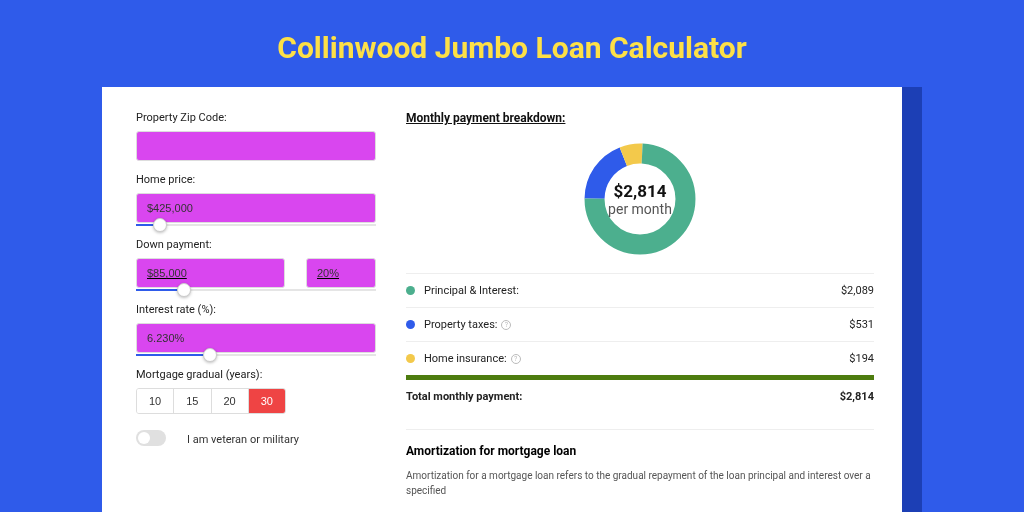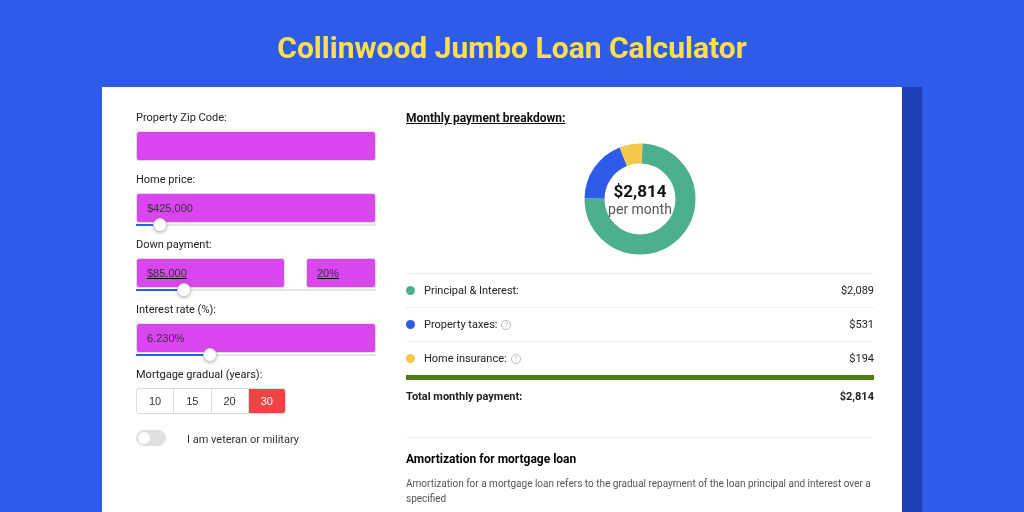--- a/index.html
+++ b/index.html
@@ -97,21 +97,21 @@
 .breakdown-row:first-of-type { border-top:1px solid #eee; }
 .legend-dot { width:9px; height:9px; border-radius:50%; margin-right:9px; flex-shrink:0; }
 .row-label { flex:1; display:flex; align-items:center; gap:4px; }
 .info-icon {
   width:10px; height:10px; border-radius:50%; border:1px solid #bbb; display:inline-flex;
   align-items:center; justify-content:center; font-size:7px; color:#bbb;
 }
 .row-value { font-weight:400;text-align:right; }
 .total-row { font-weight:700; border-top:5px solid #4d7c0f; }
 .total-row .row-value { font-weight:700; }
-.amort-title { font-size:12px; font-weight:700; margin-top:24px; padding-top:14px; border-top:1px solid #eee; }
+.amort-title { font-size:12px; font-weight:700; margin-top:16px; padding-top:14px; border-top:1px solid #eee; }
 .amort-text { font-size:10px; color:#555; margin-top:10px; line-height:1.5; }
 </style>
 </head>
 <body>
 
 <h1 class="hero-title">Collinwood Jumbo Loan Calculator</h1>
 
 <div class="shadow-panel">
 <div class="calc-card">
 

